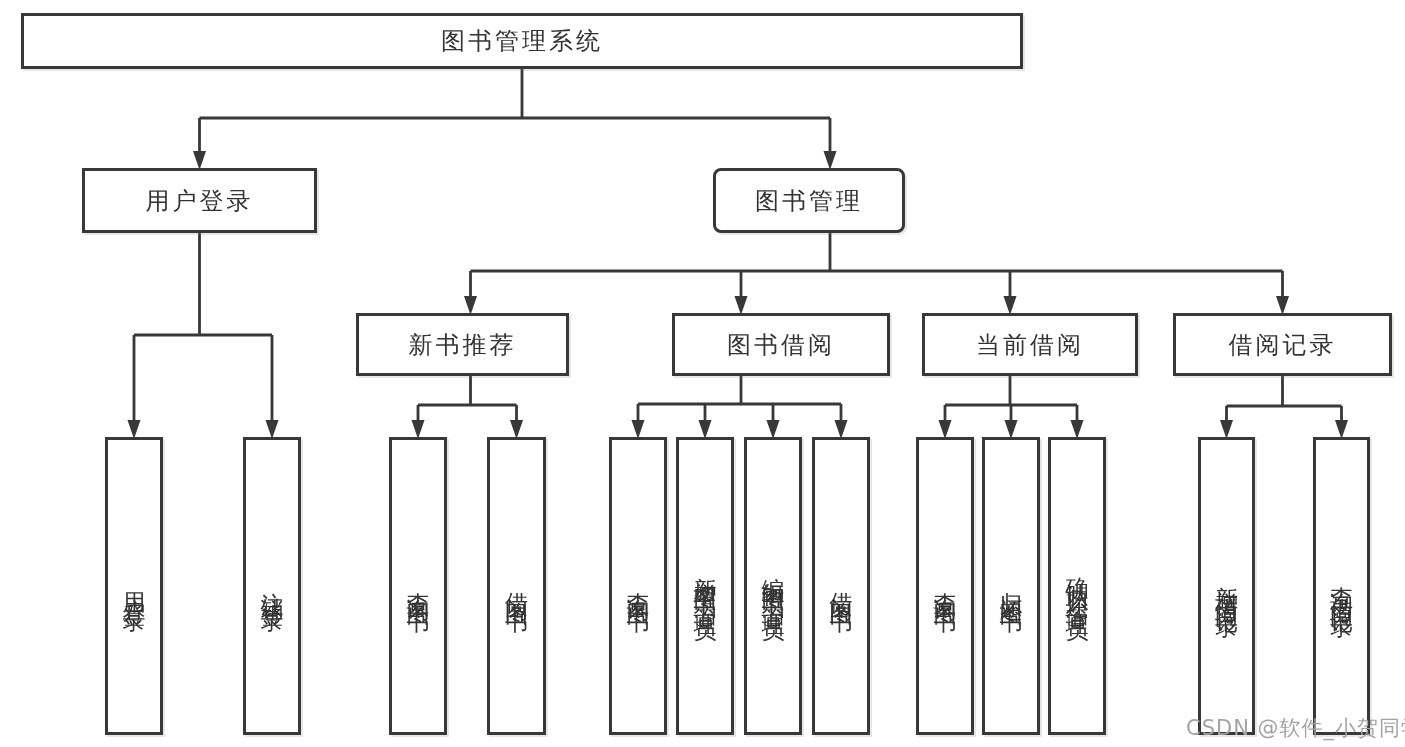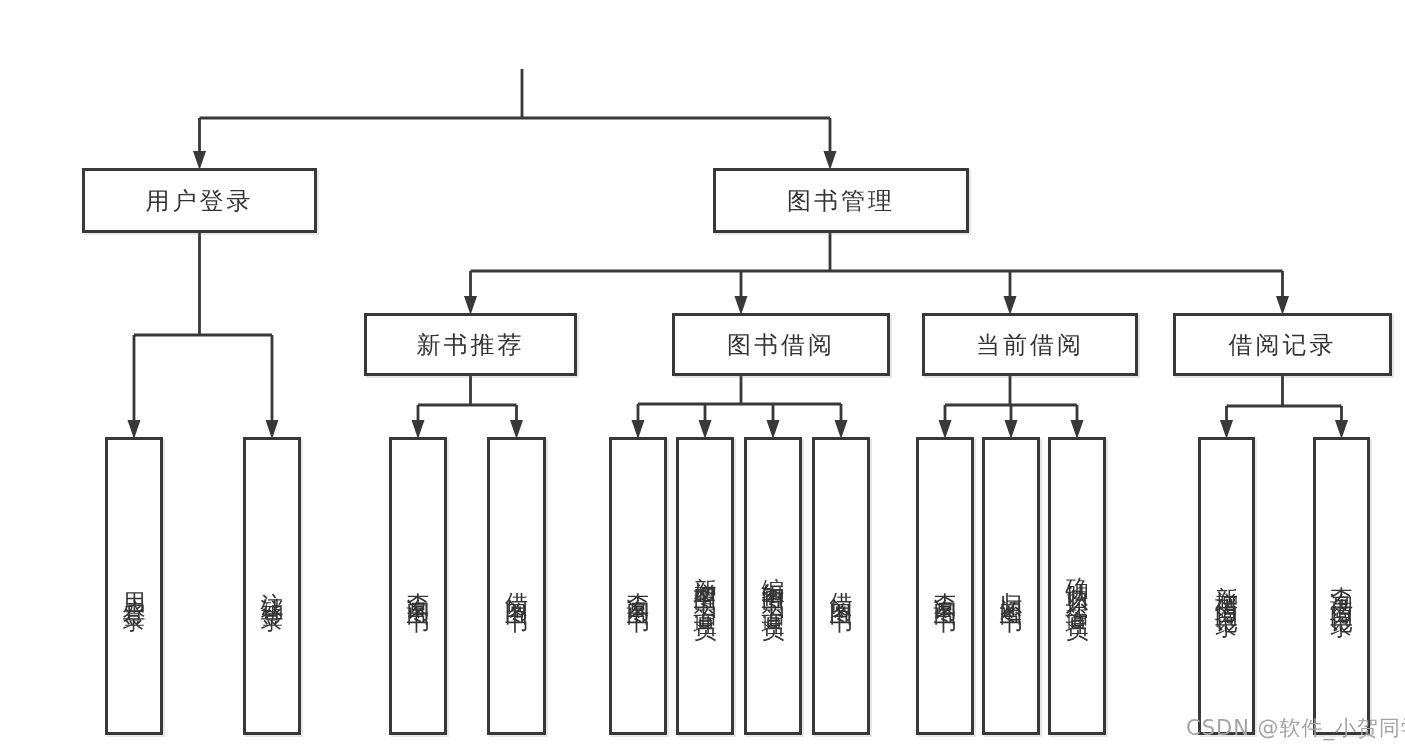--- a/index.html
+++ b/index.html
@@ -73,29 +73,32 @@
       <polygon points="841,439 834.5,420 847.5,420" fill="#383838"></polygon>
       <path d="M 1010 376 L 1010 405 M 945 405 L 1077 405 M 945 405 L 945 426 M 1011 405 L 1011 426 M 1077 405 L 1077 426" fill="none" stroke="#383838" stroke-width="2.8"></path>
       <polygon points="945,439 938.5,420 951.5,420" fill="#383838"></polygon>
       <polygon points="1011,439 1004.5,420 1017.5,420" fill="#383838"></polygon>
       <polygon points="1077,439 1070.5,420 1083.5,420" fill="#383838"></polygon>
       <path d="M 1282.5 376 L 1282.5 406 M 1226.5 406 L 1341.5 406 M 1226.5 406 L 1226.5 426 M 1341.5 406 L 1341.5 426" fill="none" stroke="#383838" stroke-width="2.8"></path>
       <polygon points="1226.5,439 1220,420 1233,420" fill="#383838"></polygon>
       <polygon points="1341.5,439 1335,420 1348,420" fill="#383838"></polygon>
     </svg>
 
+  <div class="node hbox" style="left:21px;top:13px;width:1002px;height:56px;">
+    <span>图书管理系统</span>
+  </div>
 
   <div class="node hbox" style="left:82px;top:168px;width:235px;height:65px;">
     <span>用户登录</span>
   </div>
-  <div class="node hbox" style="left:713px;top:168px;width:256px;height:65px;">
+  <div class="node hbox" style="left:713px;top:168px;width:192px;height:65px;border-radius:8px;">
     <span>图书管理</span>
   </div>
 
-  <div class="node hbox" style="left:364px;top:313px;width:213px;height:63px;">
+  <div class="node hbox" style="left:356px;top:313px;width:213px;height:63px;">
     <span>新书推荐</span>
   </div>
   <div class="node hbox" style="left:632px;top:313px;width:218px;height:63px;margin-left:40px;">
     <span>图书借阅</span>
   </div>
   <div class="node hbox" style="left:902px;top:313px;width:216px;height:63px;margin-left:20px;">
     <span>当前借阅</span>
   </div>
   <div class="node hbox" style="left:1173px;top:313px;width:219px;height:63px;">
     <span>借阅记录</span>

